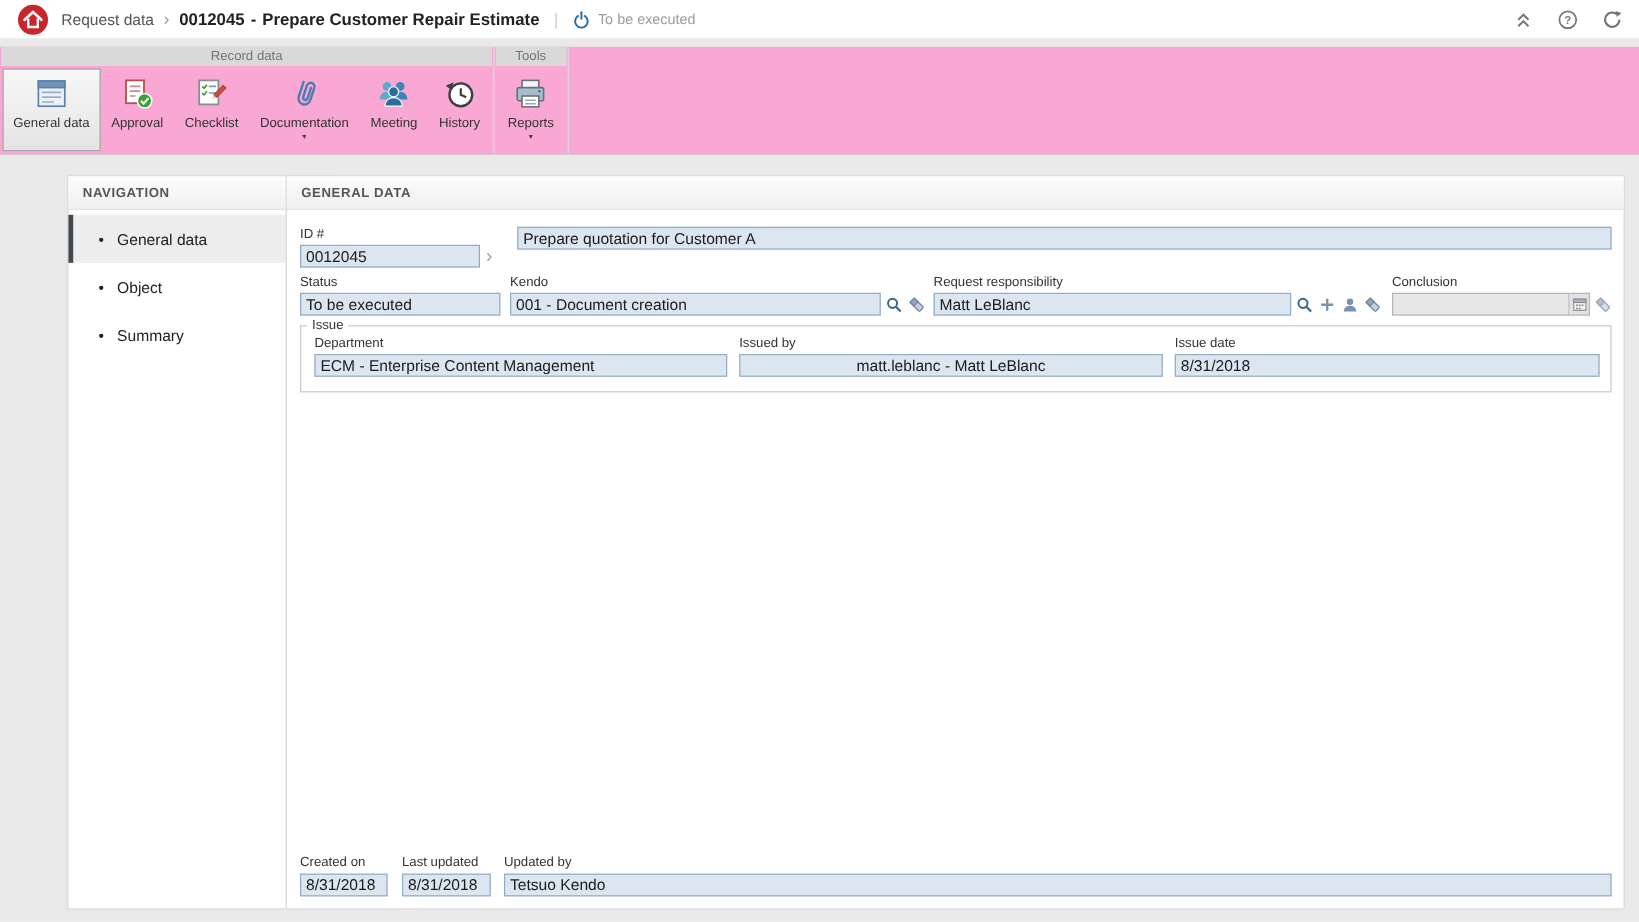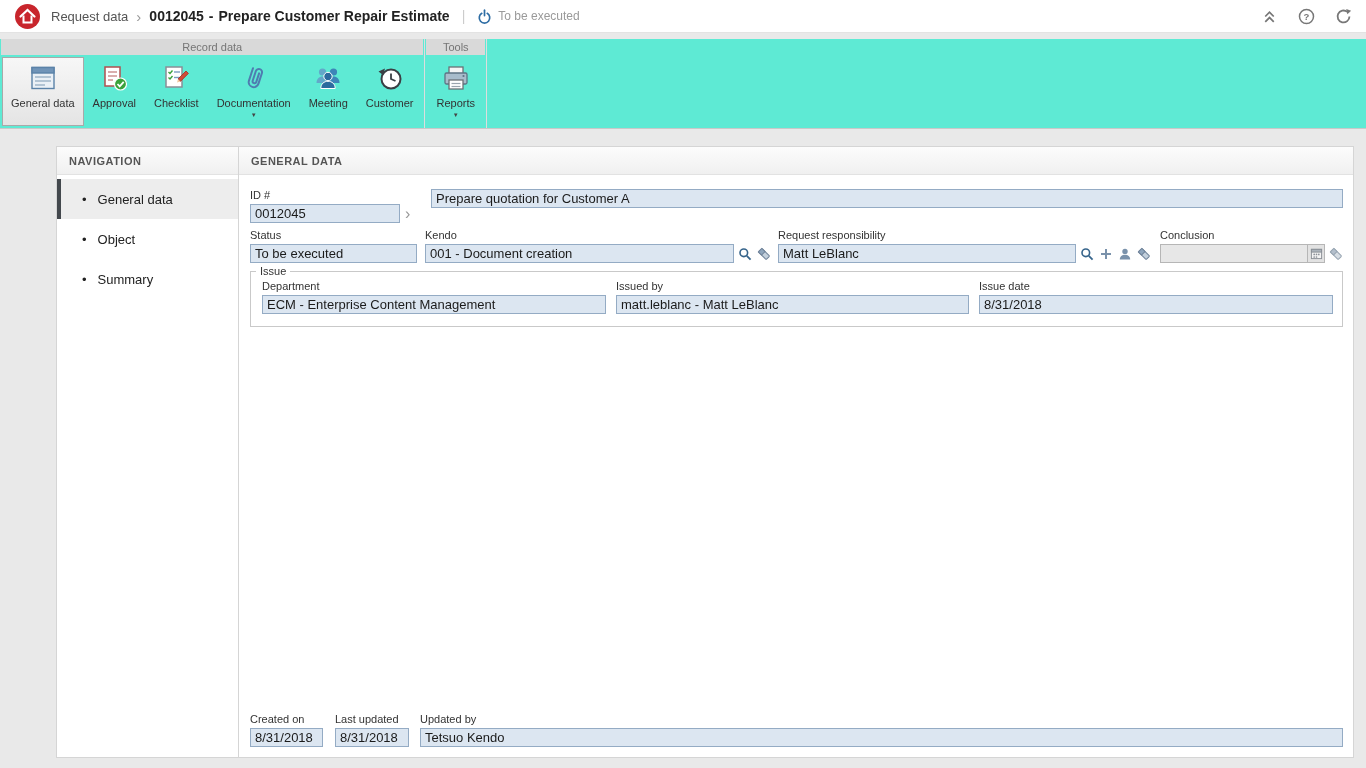--- a/index.html
+++ b/index.html
@@ -13,21 +13,21 @@
   .crumb { font-size:13px; color:#555; cursor:pointer; }
   .crumb-sep { color:#999; font-size:15px; margin:0 8px; }
   .rec-title { font-size:14px; font-weight:bold; color:#222; }
   .rec-sep { font-weight:bold; color:#222; margin:0 5px; font-size:14px; }
   .tb-div { color:#ccc; margin:0 12px; font-size:14px; }
   .status-txt { font-size:12px; color:#9a9a9a; margin-left:6px; }
   .tb-right { margin-left:auto; display:flex; align-items:center; gap:20px; }
   .tb-ic { width:17px; height:17px; cursor:pointer; display:flex; }
 
   
-  .ribbon { position:absolute; top:39px; left:0; right:0; height:90px; background:#5eead4;
+  .ribbon { position:absolute; top:39px; left:0; right:0; height:90px; background:#f9a8d4;
     border-bottom:1px solid #c9c9c9; display:flex; align-items:stretch; }
   .rgroup { display:flex; flex-direction:column; }
   .rgroup-header { height:16px; line-height:16px; text-align:center; font-size:11px; color:#757575;
     background:#d9d9d9; margin:0 1px; }
   .rgroup-header.empty { background:transparent; }
   .rgroup + .rgroup { border-left:1px solid #ddd; }
   .rbtns { flex:1; display:flex; align-items:stretch; padding:2px 2px; }
   .rbtn { display:flex; flex-direction:column; align-items:center; padding:5px 8px 2px; min-width:50px;
     cursor:pointer; border:1px solid transparent; }
   .rbtn.selected { background:linear-gradient(#f7f7f7,#e4e4e4); border:1px solid #a9a9a9; }
@@ -179,21 +179,21 @@
         <span class="rlabel">Meeting</span>
       </div>
       <div class="rbtn">
         <span class="ricon">
           <svg viewBox="0 0 30 30" width="30" height="30">
             <circle cx="16" cy="16" r="9.5" fill="#fff" stroke="#3a3f44" stroke-width="2"></circle>
             <polyline points="16,10.5 16,16 20.5,18" fill="none" stroke="#3a3f44" stroke-width="1.8"></polyline>
             <polygon points="3.5,8.5 10,5.5 8,12" fill="#3a3f44"></polygon>
           </svg>
         </span>
-        <span class="rlabel">Customer</span>
+        <span class="rlabel">History</span>
       </div>
     </div>
   </div>
   <div class="rgroup">
     <div class="rgroup-header">Tools</div>
     <div class="rbtns">
       <div class="rbtn">
         <span class="ricon">
           <svg viewBox="0 0 30 30" width="30" height="30">
             <rect x="8" y="4" width="14" height="7" fill="#f5f5f5" stroke="#6b7076" stroke-width="1.3"></rect>
@@ -342,21 +342,21 @@
       <legend>Issue</legend>
       <div class="fg" style="left:11px; top:3px; width:344px;">
         <div class="flabel">Department</div>
         <div class="frow">
           <input class="finput" style="width: 344px;" value="ECM - Enterprise Content Management">
         </div>
       </div>
       <div class="fg" style="left:365px; top:3px; width:353px;">
         <div class="flabel">Issued by</div>
         <div class="frow">
-          <input class="finput" style="width: 401px;" value="matt.leblanc - Matt LeBlanc">
+          <input class="finput" style="width: 401px; text-align: center;" value="matt.leblanc - Matt LeBlanc">
         </div>
       </div>
       <div class="fg" style="left:728px; top:3px; width:354px;">
         <div class="flabel">Issue date</div>
         <div class="frow">
           <input class="finput" style="width: 354px;" value="8/31/2018">
         </div>
       </div>
     </fieldset>
 

